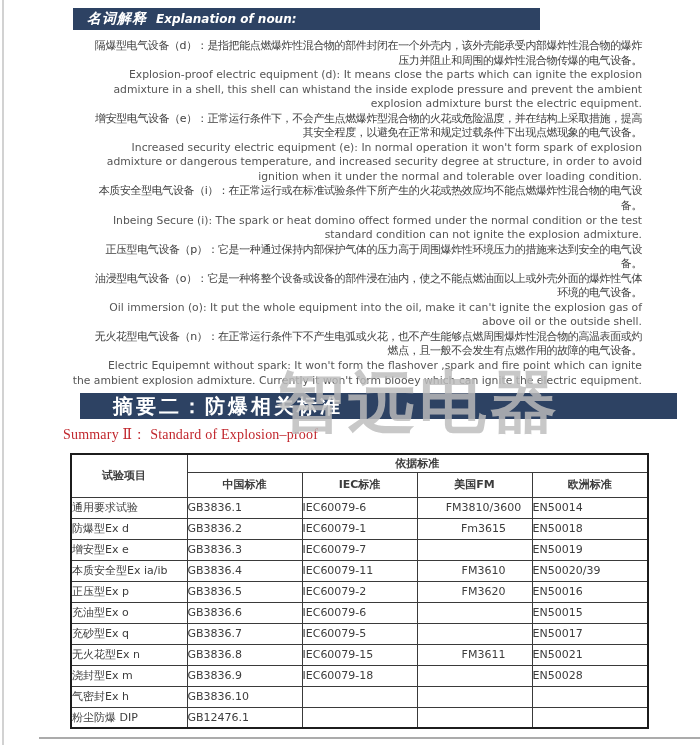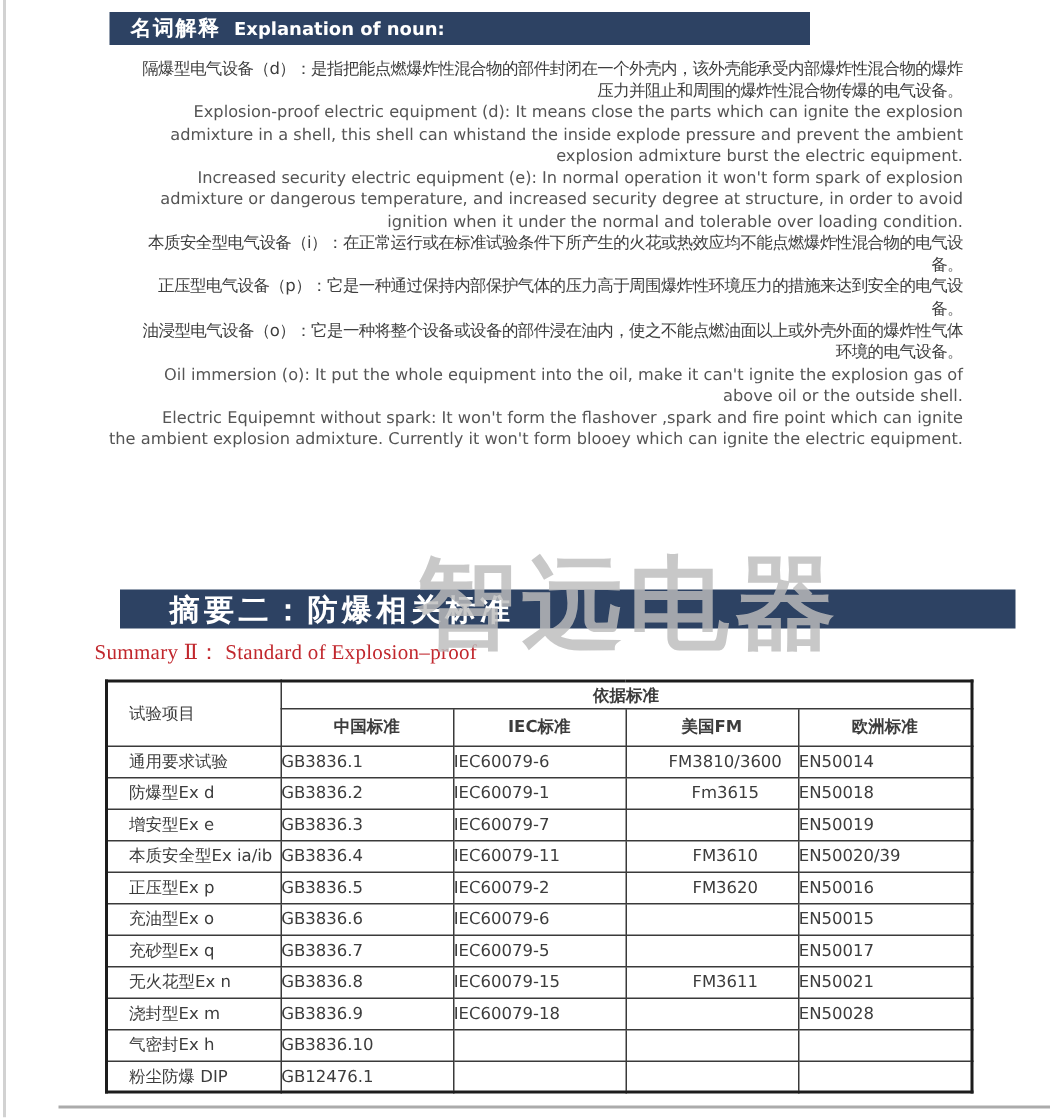--- a/index.html
+++ b/index.html
@@ -9,21 +9,21 @@
     font-family:"DejaVu Sans","Liberation Sans",sans-serif;
   }
   .edge-left {
     position:absolute; left:2px; top:0; width:2px; height:745px;
     background:#d2d2d2;
   }
   
   .header-box {
     position:absolute; left:73px; top:8px; width:467px; height:22px;
     background:#2d4263; color:#ffffff;
-    display:flex; align-items:center; padding-left:14px;
+    display:flex; align-items:center; padding-left:14px;font-style:italic;
   }
   .header-cn { font-size:14px; font-weight:bold; letter-spacing:1px; }
   .header-en { font-size:12px; font-weight:bold; margin-left:9px; }
   
   .body-text {
     position:absolute; left:64px; top:39px; width:578px;
     line-height:14.55px;
     text-align:right;
   }
   .para-cn {
@@ -56,48 +56,51 @@
     border-collapse:collapse; table-layout:fixed;
     border:2px solid #1c1c1c;
   }
   .std-table td, .std-table th {
     border:1px solid #3a3a3a;
     font-size:11px; color:#3c3c3c; font-weight:normal;
     overflow:hidden; white-space:nowrap;
   }
   .std-table .group-head { height:18px; text-align:center; font-weight:bold; }
   .std-table .sub-head   { height:25px; text-align:center; font-weight:bold; }
-  .std-table .item-head  { text-align:left; padding-left:14px; font-weight:normal; }
+  .std-table .item-head  { text-align:left; padding-left:30px; font-weight:bold; }
   .std-table tbody td    { height:21px; text-align:left; }
-  .std-table tbody td.item { text-align:left; padding-left:14px; }
+  .std-table tbody td.item { text-align:left; }
   .std-table tbody td.fm   { text-align:center; padding-left:18px; }
   .bottom-line {
     position:absolute; left:39px; top:737px; width:661px; height:2px;
     background:#ababab;
   }
 </style>
 </head>
 <body>
 
 <div>
   <div class="edge-left"></div>
 
   <div class="header-box">
     <span class="header-cn">名词解释</span>
     <span class="header-en">Explanation of noun:</span>
   </div>
 
   <div class="body-text">
     <p class="para-cn">隔爆型电气设备（d）：是指把能点燃爆炸性混合物的部件封闭在一个外壳内，该外壳能承受内部爆炸性混合物的爆炸压力并阻止和周围的爆炸性混合物传爆的电气设备。</p>
     <p class="para-en">Explosion-proof electric equipment (d): It means close the parts which can ignite the explosion admixture in a shell, this shell can whistand the inside explode pressure and prevent the ambient explosion admixture burst the electric equipment.</p>
+    <p class="para-cn">增安型电气设备（e）：正常运行条件下，不会产生点燃爆炸型混合物的火花或危险温度，并在结构上采取措施，提高其安全程度，以避免在正常和规定过载条件下出现点燃现象的电气设备。</p>
     <p class="para-en">Increased security electric equipment (e): In normal operation it won't form spark of explosion admixture or dangerous temperature, and increased security degree at structure, in order to avoid ignition when it under the normal and tolerable over loading condition.</p>
     <p class="para-cn">本质安全型电气设备（i）：在正常运行或在标准试验条件下所产生的火花或热效应均不能点燃爆炸性混合物的电气设备。</p>
+    <p class="para-en">Inbeing Secure (i): The spark or heat domino offect formed under the normal condition or the test standard condition can not ignite the explosion admixture.</p>
     <p class="para-cn">正压型电气设备（p）：它是一种通过保持内部保护气体的压力高于周围爆炸性环境压力的措施来达到安全的电气设备。</p>
     <p class="para-cn">油浸型电气设备（o）：它是一种将整个设备或设备的部件浸在油内，使之不能点燃油面以上或外壳外面的爆炸性气体环境的电气设备。</p>
     <p class="para-en">Oil immersion (o): It put the whole equipment into the oil, make it can't ignite the explosion gas of above oil or the outside shell.</p>
+    <p class="para-cn">无火花型电气设备（n）：在正常运行条件下不产生电弧或火花，也不产生能够点燃周围爆炸性混合物的高温表面或灼燃点，且一般不会发生有点燃作用的故障的电气设备。</p>
     <p class="para-en">Electric Equipemnt without spark: It won't form the flashover ,spark and fire point which can ignite the ambient explosion admixture. Currently it won't form blooey which can ignite the electric equipment.</p>
   </div>
 
   <div class="banner">
     <span class="banner-title">摘要二：防爆相关标准</span>
   </div>
 
   <div class="watermark">智远电器</div>
 
   <div class="subtitle">Summary Ⅱ： Standard of Explosion–proof</div>

